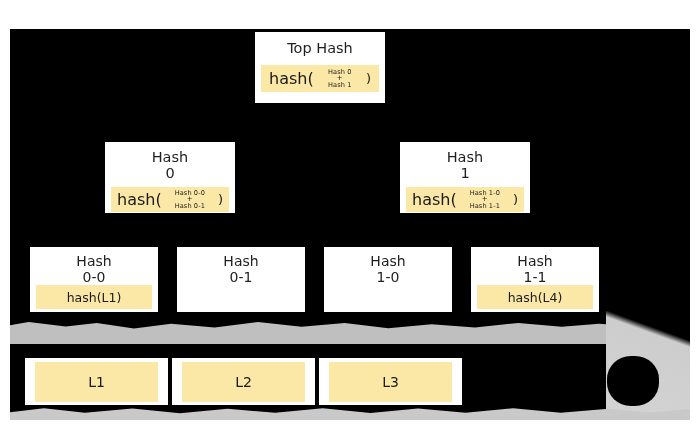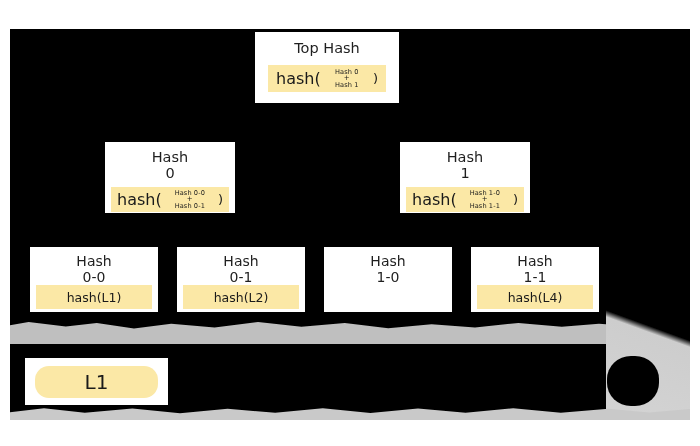--- a/index.html
+++ b/index.html
@@ -64,21 +64,21 @@
     align-items: center;
     justify-content: center;
     box-sizing: border-box;
     color: #1a1a1a;
   }
 
   
   #top-hash {
     left: 245px;
     top: 3px;
-    width: 144px;
+    width: 130px;
     height: 71px;
     padding-top: 7px;
   }
   #top-hash .node-title { font-size: 14.5px; }
   #top-hash .hash-chip {
     width: 118px;
     height: 27px;
     margin-top: 9px;
     font-size: 12px;
     justify-content: space-between;
@@ -149,23 +149,22 @@
     display: flex;
     align-items: center;
     justify-content: center;
   }
   #data-0 { left: 15px; }
   #data-1 { left: 162px; }
   #data-2 { left: 309px; }
   #data-3 { left: 456px; }
   .datablock .hash-chip {
     width: 123px;
-    height: 32px;
-    font-size: 20px;
-    border-radius: 14px;
+    height: 40px;
+    font-size: 14px;
   }
 
   
   .connector {
     position: absolute;
     background: #000000;
     pointer-events: none;
   }
 </style>
 </head>
@@ -252,32 +251,37 @@
 
     <div class="node leaf" id="leaf-0">
       <div class="node-title">Hash
 0-0</div>
       <div class="hash-chip">hash(L1)</div>
     </div>
 
     <div class="node leaf" id="leaf-1">
       <div class="node-title">Hash
 0-1</div>
-      <div class="hash-chip">hash(L2)</div>
     </div>
 
     <div class="node leaf" id="leaf-2">
       <div class="node-title">Hash
 1-0</div>
     </div>
 
     <div class="node leaf" id="leaf-3">
       <div class="node-title">Hash
 1-1</div>
       <div class="hash-chip">hash(L4)</div>
     </div>
 
     <div class="datablock" id="data-0">
       <div class="hash-chip">L1</div>
     </div>
+    <div class="datablock" id="data-1">
+      <div class="hash-chip">L2</div>
+    </div>
+    <div class="datablock" id="data-2">
+      <div class="hash-chip">L3</div>
+    </div>
 
   </div>
 </div>
 
 </body></html>

